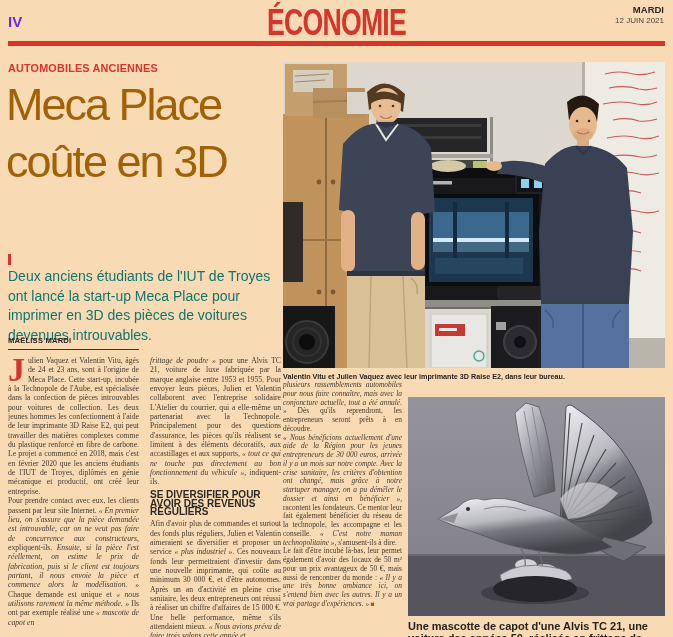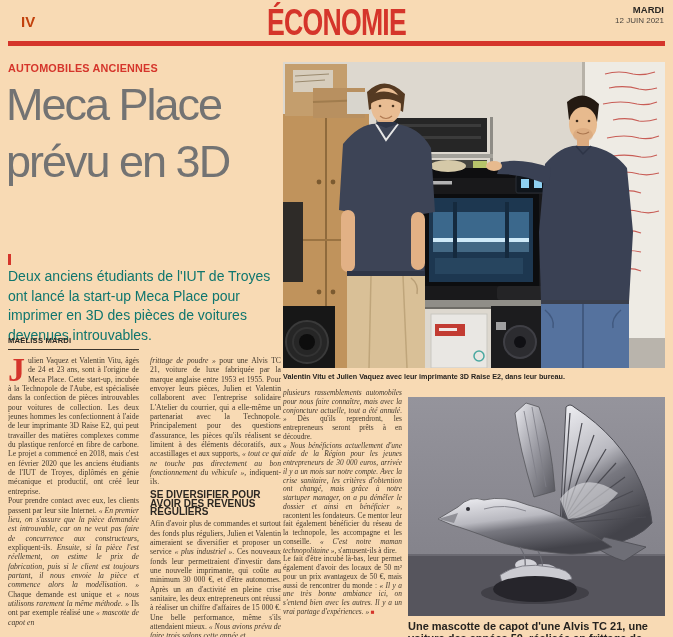--- a/index.html
+++ b/index.html
@@ -1,41 +1,41 @@
 <!DOCTYPE html>
 <html lang="fr"><head>
 <meta charset="utf-8">
 <style>
   html,body{margin:0;padding:0;}
   #page{position:relative;width:673px;height:637px;background:#f8dab4;overflow:hidden;
         font-family:"Liberation Sans","DejaVu Sans",sans-serif;color:#34302a;}
   
-  .pageno{position:absolute;left:21px;top:13px;font-size:15px;font-weight:700;color:#c2410c;}
+  .pageno{position:absolute;left:8px;top:13px;font-size:15px;font-weight:700;color:#6d28d9;}
   .section{position:absolute;left:0;right:0;top:2px;text-align:center;font-size:36px;font-weight:700;
            color:#d5352b;letter-spacing:-1px;transform:scaleX(.74);transform-origin:center top;}
   .dateblock{position:absolute;right:9px;top:5px;text-align:right;line-height:1.15;}
   .dateblock .day{font-size:9.5px;font-weight:700;color:#2c2925;}
   .dateblock .date{font-size:8px;color:#4a453e;}
   .toprule{position:absolute;left:8px;right:8px;top:41px;height:5px;background:#d5352b;}
   
   .kicker{position:absolute;left:8px;top:62px;font-size:11.5px;font-weight:700;color:#d5352b;
           letter-spacing:.2px;transform:scaleX(.94);transform-origin:left;}
   .headline{position:absolute;left:6px;top:76px;width:278px;font-weight:300;font-size:45px;
-            line-height:57px;letter-spacing:-2px;color:#737373;}
+            line-height:57px;letter-spacing:-2px;color:#a16207;}
   .sf-tick{position:absolute;left:8px;top:254px;width:3px;height:11px;background:#d5352b;}
   .standfirst{position:absolute;left:8px;top:267px;width:274px;font-size:14px;line-height:19.5px;
               color:#0f766e;}
   .byline{position:absolute;left:8px;top:336px;font-size:7.6px;font-weight:700;color:#2c2925;letter-spacing:.2px;}
   .byline-rule{position:absolute;left:8px;top:349px;width:131px;height:1px;background:#3a352e;}
   
   .bodycols{position:absolute;left:8px;top:356px;width:273px;height:281px;display:flex;gap:11px;overflow:hidden;}
   .col{flex:1;font-family:"Liberation Serif","DejaVu Serif",serif;font-size:7.7px;line-height:9.35px;
        text-align:justify;color:#42392e;hyphens:auto;overflow:hidden;}
   .col p{margin:0;}
-  .col3wrap{position:absolute;left:283px;top:389px;width:119px;height:248px;overflow:hidden;}
+  .col3wrap{position:absolute;left:283px;top:381px;width:119px;height:248px;overflow:hidden;}
   .col--tight{font-size:7.4px;line-height:8.75px;}
   .dropcap{float:left;font-size:34px;line-height:27px;font-weight:700;color:#d5352b;padding-right:3px;
            font-family:"Liberation Serif","DejaVu Serif",serif;}
   .subhead{font-family:"Liberation Sans","DejaVu Sans",sans-serif;font-size:10px;line-height:8.8px;
            font-weight:700;color:#2b2722;margin:4px 0 2px;text-align:left;}
   .endmark{color:#d5352b;font-style:normal;font-size:6.5px;}
   
   .mainphoto{position:absolute;left:283px;top:62px;width:382px;height:306px;}
   .maincaption{position:absolute;left:283px;top:372px;width:382px;font-size:7.2px;font-weight:700;color:#26231f;}
   .eaglephoto{position:absolute;left:408px;top:397px;width:257px;height:219px;}
@@ -51,21 +51,21 @@
   <div class="section">ÉCONOMIE</div>
   <div class="dateblock">
     <div class="day">MARDI</div>
     <div class="date">12 JUIN 2021</div>
   </div>
   <div class="toprule"></div>
 
   <div class="kicker">AUTOMOBILES ANCIENNES</div>
   <div class="headline">
     <div>Meca Place</div>
-    <div>prévu en 3D</div>
+    <div>coûte en 3D</div>
   </div>
   <div class="sf-tick"></div>
   <div class="standfirst">Deux anciens étudiants de l'IUT de Troyes ont lancé la start-up Meca Place pour imprimer en 3D des pièces de voitures devenues introuvables.</div>
   <div class="byline">MAËLISS MARDI</div>
   <div class="byline-rule"></div>
 
   <div class="bodycols">
     <div class="col">
         <p><span class="dropcap">J</span><span>ulien Vaquez et Valentin Vitu, âgés de 24 et 23 ans, sont à l'origine de Meca Place. Cette start-up, incubée à la Technopole de l'Aube, est spécialisée dans la confection de pièces introuvables pour voitures de collection. Les deux jeunes hommes les confectionnent à l'aide de leur imprimante 3D Raise E2, qui peut travailler des matières complexes comme du plastique renforcé en fibre de carbone. Le projet a commencé en 2018, mais c'est en février 2020 que les anciens étudiants de l'IUT de Troyes, diplômés en génie mécanique et productif, ont créé leur entreprise.</span></p>
         <p><span>Pour prendre contact avec eux, les clients passent par leur site Internet. </span><i>« En premier lieu, on s'assure que la pièce demandée est introuvable, car on ne veut pas faire de concurrence aux constructeurs, </i><span>expliquent-ils. </span><i>Ensuite, si la pièce l'est réellement, on estime le prix de fabrication, puis si le client est toujours partant, il nous envoie la pièce et commence alors la modélisation. »</i><span> Chaque demande est unique et </span><i>« nous utilisons rarement la même méthode. »</i><span> Ils ont par exemple réalisé une </span><i>« mascotte de capot en</i></p>

